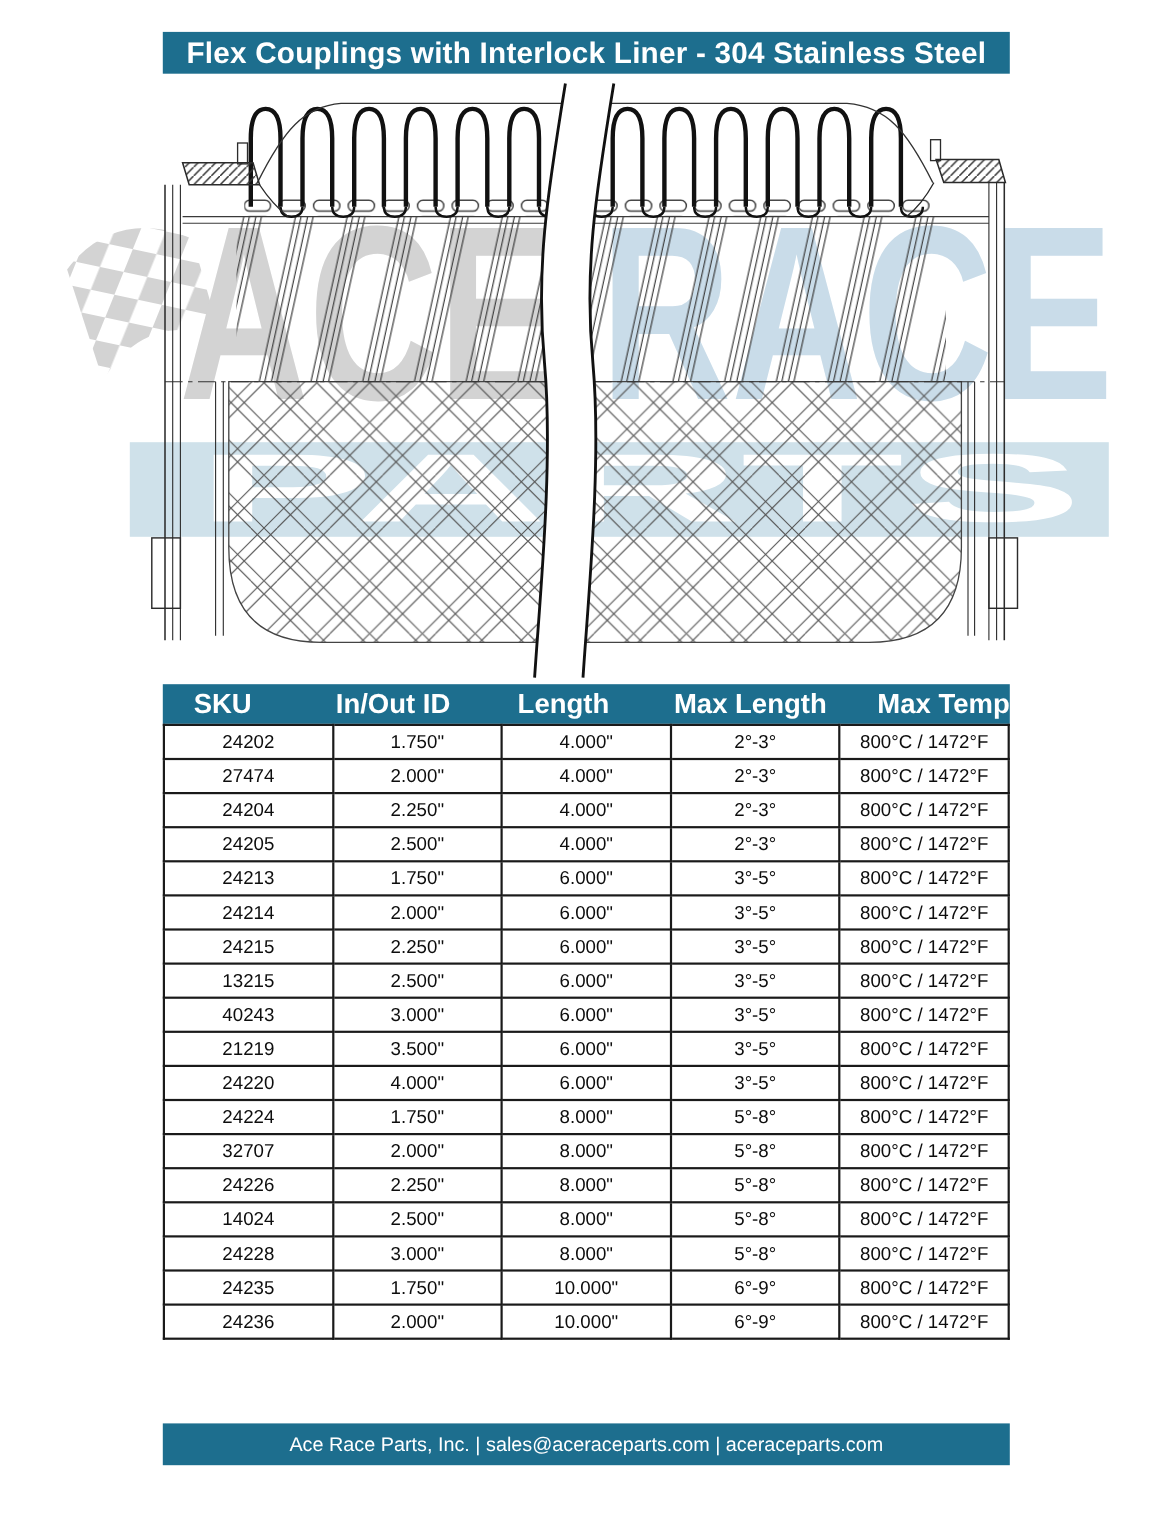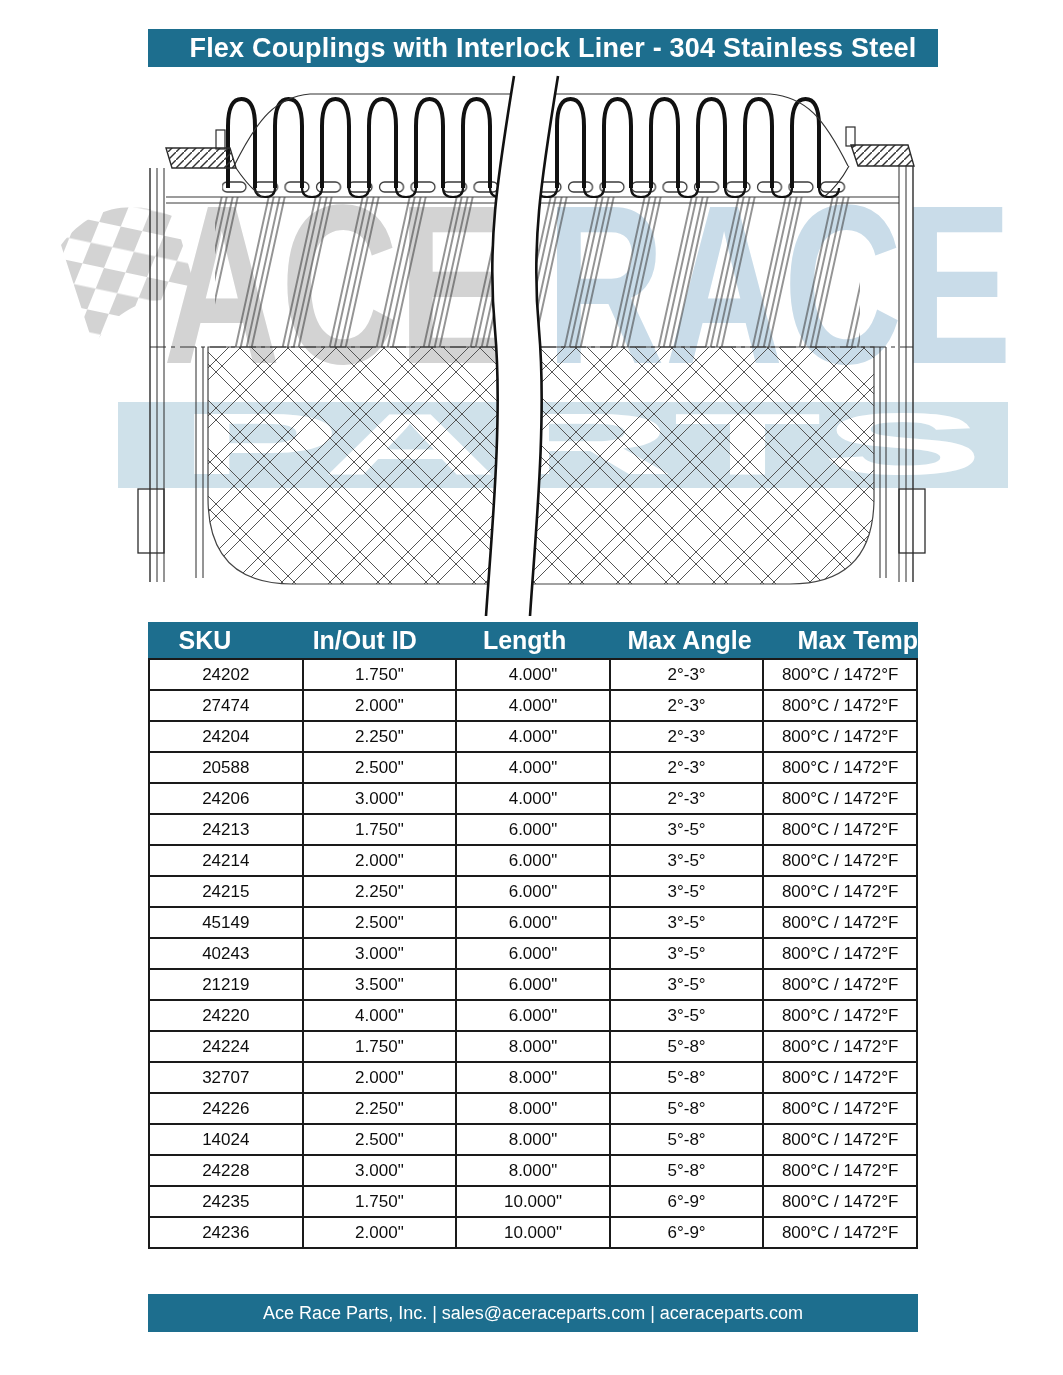--- a/index.html
+++ b/index.html
@@ -3,21 +3,21 @@
 <meta charset="utf-8">
 <style>
   html,body{margin:0;padding:0;background:#fff;}
   .page{position:relative;width:1063px;height:1375px;background:#fff;overflow:hidden;
         font-family:"Liberation Sans",sans-serif;}
   .banner{position:absolute;left:148px;width:770px;height:38px;background:#1d6e8e;
           display:flex;align-items:center;justify-content:center;color:#fff;}
   .banner::before{content:"";position:absolute;left:100px;right:-3px;top:-6px;height:9px;
           background:#8aabbc;z-index:-1;}
   .banner span{white-space:nowrap;}
-  #titleBanner{top:29px;font-size:27px;font-weight:600;letter-spacing:.2px;padding-left:20px;}
+  #titleBanner{top:29px;font-size:27px;font-weight:600;letter-spacing:.2px;}
   #footerBanner{top:1294px;font-size:18px;font-weight:400;}
   .diagram-svg{position:absolute;left:0;top:70px;}
   
   .spec{position:absolute;left:148px;top:622px;width:770px;}
   .spec-head{display:flex;height:36px;background:#1d6e8e;color:#fff;font-size:25px;font-weight:600;gap:46px;}
   .spec-head div{flex:1 1 20%;display:flex;align-items:center;justify-content:center;white-space:nowrap;}
   table{border-collapse:collapse;table-layout:fixed;width:770px;border:1px solid #22c55e;}
   td{width:20%;height:29px;border:2px solid #1a1a1a;text-align:center;vertical-align:middle;
      font-size:17px;color:#0d0d0d;padding:0;white-space:nowrap;}
 </style>
@@ -126,21 +126,21 @@
       <path d="M514 76 C497 180 487 245 495 330 C503 420 491 540 486 616" fill="none" stroke="#111" stroke-width="2.6"></path>
       <path d="M558 76 C541 180 531 245 539 330 C547 420 535 540 530 616" fill="none" stroke="#111" stroke-width="2.6"></path>
     </g>
   </svg>
 
   <div class="spec">
     <div class="spec-head">
         <div>SKU</div>
         <div>In/Out ID</div>
         <div>Length</div>
-        <div>Max Angle</div>
+        <div>Max Length</div>
         <div>Max Temp</div>
       </div>
     <table>
       <tbody>
           <tr>
             <td>24202</td>
             <td>1.750"</td>
             <td>4.000"</td>
             <td>2°-3°</td>
             <td>800°C / 1472°F</td>
@@ -153,29 +153,22 @@
             <td>800°C / 1472°F</td>
           </tr>
           <tr>
             <td>24204</td>
             <td>2.250"</td>
             <td>4.000"</td>
             <td>2°-3°</td>
             <td>800°C / 1472°F</td>
           </tr>
           <tr>
-            <td>20588</td>
+            <td>24205</td>
             <td>2.500"</td>
-            <td>4.000"</td>
-            <td>2°-3°</td>
-            <td>800°C / 1472°F</td>
-          </tr>
-          <tr>
-            <td>24206</td>
-            <td>3.000"</td>
             <td>4.000"</td>
             <td>2°-3°</td>
             <td>800°C / 1472°F</td>
           </tr>
           <tr>
             <td>24213</td>
             <td>1.750"</td>
             <td>6.000"</td>
             <td>3°-5°</td>
             <td>800°C / 1472°F</td>
@@ -188,21 +181,21 @@
             <td>800°C / 1472°F</td>
           </tr>
           <tr>
             <td>24215</td>
             <td>2.250"</td>
             <td>6.000"</td>
             <td>3°-5°</td>
             <td>800°C / 1472°F</td>
           </tr>
           <tr>
-            <td>45149</td>
+            <td>13215</td>
             <td>2.500"</td>
             <td>6.000"</td>
             <td>3°-5°</td>
             <td>800°C / 1472°F</td>
           </tr>
           <tr>
             <td>40243</td>
             <td>3.000"</td>
             <td>6.000"</td>
             <td>3°-5°</td>

